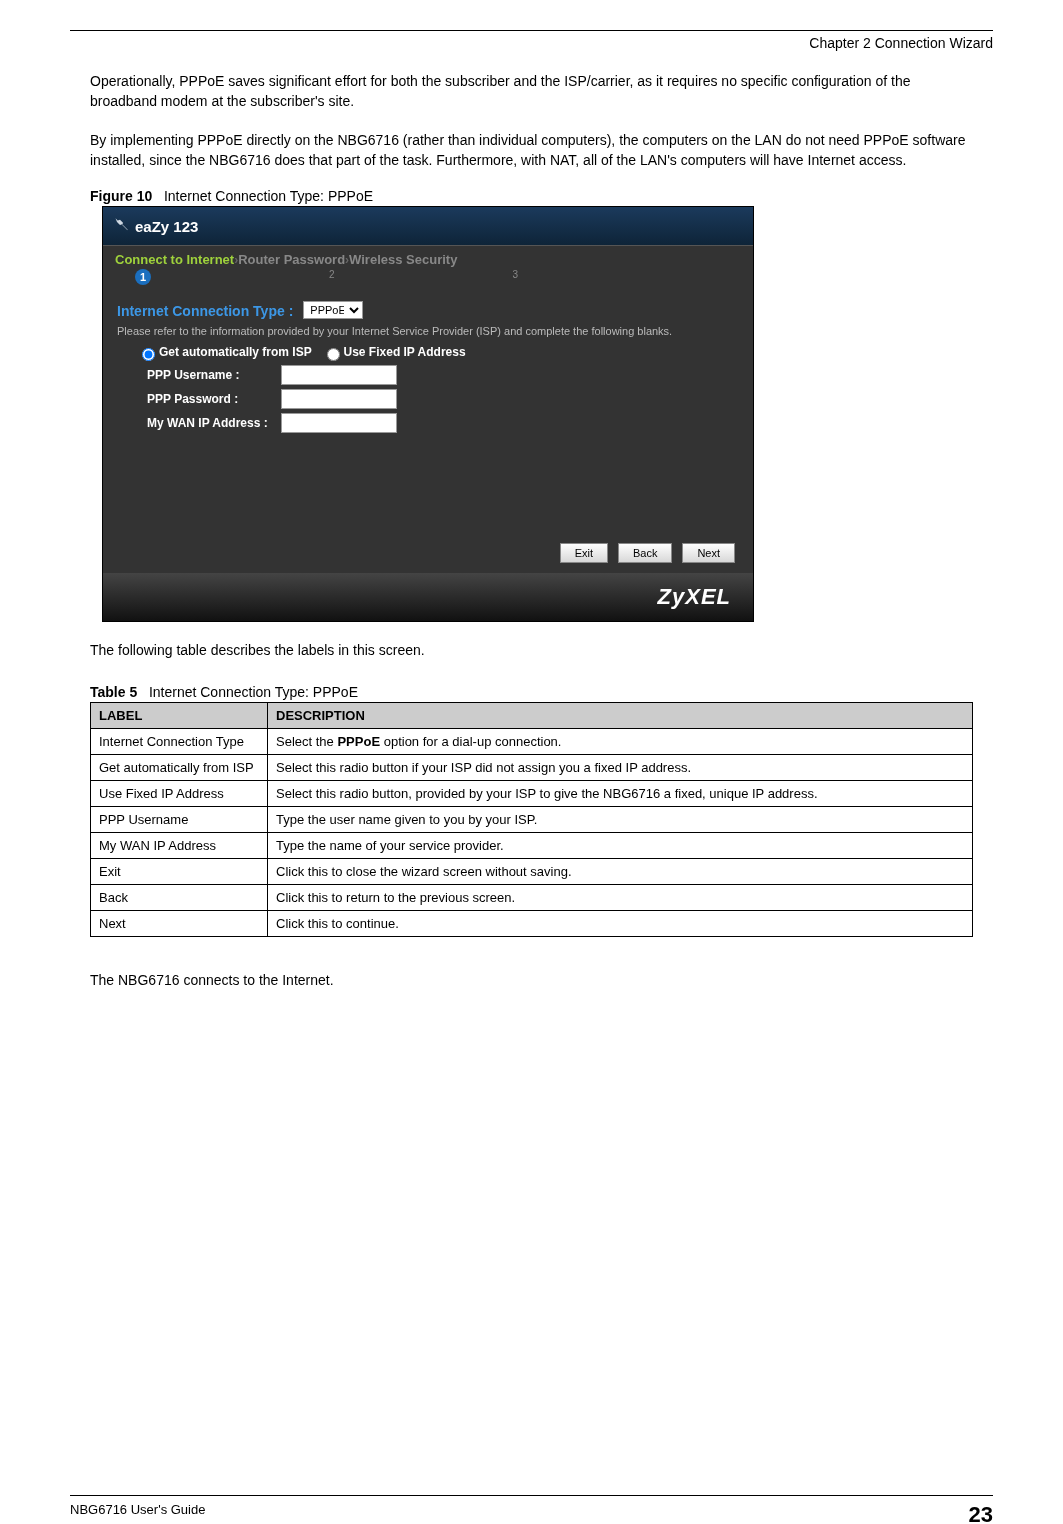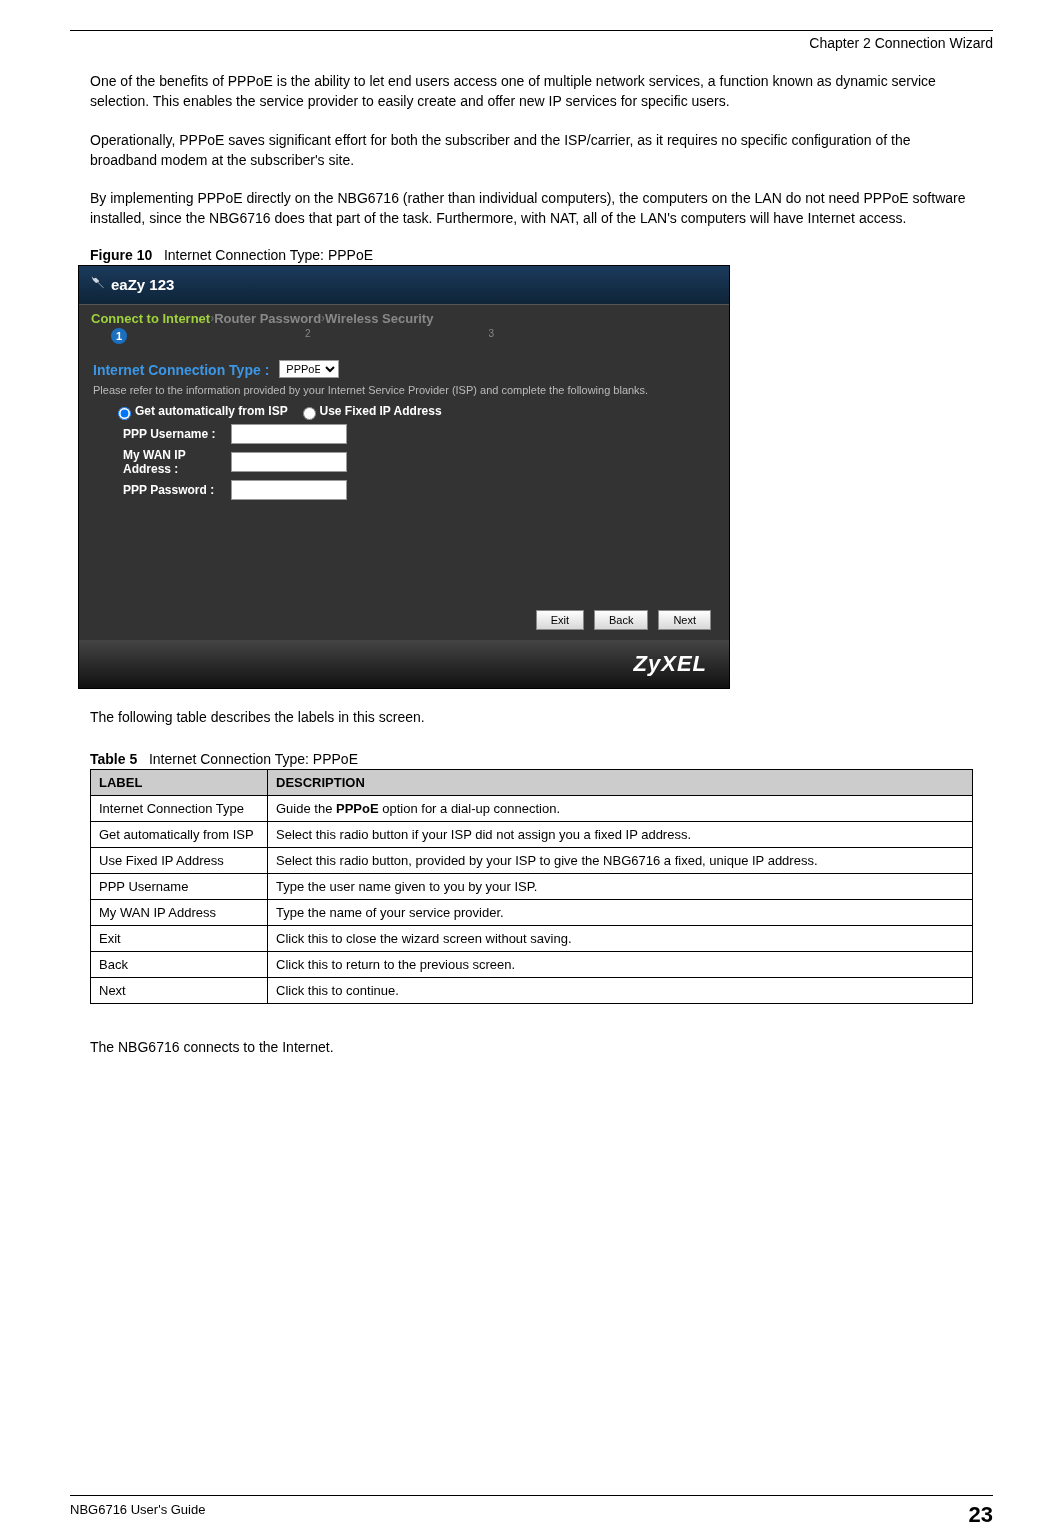--- a/index.html
+++ b/index.html
@@ -34,21 +34,21 @@
   }
   .figure-caption {
     padding: 0 20px;
     font-size: 14px;
     margin-bottom: 2px;
   }
   .figure-caption b { font-weight: bold; }
 
   
   .figure-ui {
-    margin: 0 20px 18px 8px;
+    margin: 0 20px 18px 32px;
     width: 650px;
     border: 1.5px solid #000;
     background: #0c4a6e;
     font-family: Arial, sans-serif;
   }
   .fui-titlebar {
     background: linear-gradient(#1b3a5c,#0e2438);
     color: #fff;
     display: flex;
     align-items: center;
@@ -96,21 +96,21 @@
     color: #3c97e6; font-weight: bold; font-size: 14px; margin-right: 10px;
   }
   .fui-select {
     background: #fff; color: #000; font-size: 11px; padding: 1px 2px;
     border: 1px solid #999; width: 60px;
   }
   .fui-hint { font-size: 11px; color: #bbb; margin: 6px 0 8px 0; }
   .fui-radio-row { padding-left: 20px; font-size: 12px; color: #fff; font-weight: bold; }
   .fui-radio-row input { vertical-align: middle; margin-right: 4px; }
   .fui-form-row { display: flex; align-items: center; padding-left: 30px; margin: 4px 0; }
-  .fui-form-row .lab { width: 108px; color: #fff; font-size: 12px; font-weight: bold; }
+  .fui-form-row .lab { width: 134px; color: #fff; font-size: 12px; font-weight: bold; }
   .fui-form-row input[type=text] {
     width: 110px; height: 16px; background: #fff; border: 1px solid #999; font-size: 11px;
   }
   .fui-spacer { height: 90px; }
   .fui-buttons {
     background: #333;
     padding: 6px 18px 10px 0;
     text-align: right;
   }
   .fui-buttons button {
@@ -174,21 +174,20 @@
   .footer .pn { font-size: 22px; font-weight: bold; }
 </style>
 </head>
 <body>
 
 <div class="page">
   <div class="top-rule"></div>
   <div class="header-right">Chapter 2 Connection Wizard</div>
 
   <div class="body-text">
-    <p>One of the benefits of PPPoE is the ability to let end users access one of multiple network services, a function known as dynamic service selection. This enables the service provider to easily create and offer new IP services for specific users.</p>
     <p>Operationally, PPPoE saves significant effort for both the subscriber and the ISP/carrier, as it requires no specific configuration of the broadband modem at the subscriber's site.</p>
     <p>By implementing PPPoE directly on the NBG6716 (rather than individual computers), the computers on the LAN do not need PPPoE software installed, since the NBG6716 does that part of the task. Furthermore, with NAT, all of the LAN's computers will have Internet access.</p>
   </div>
 
   <div class="figure-caption">
     <b>Figure 10</b>&nbsp;&nbsp;
     <span>Internet Connection Type: PPPoE</span>
   </div>
 
   <div class="figure-ui">
@@ -223,25 +222,25 @@
       <div class="fui-radio-row">
         <label><input type="radio" name="ipm" checked="" style=""><span>Get automatically from ISP</span></label>
         &nbsp;
         <label><input type="radio" name="ipm" style=""><span>Use Fixed IP Address</span></label>
       </div>
       <div class="fui-form-row">
         <span class="lab">PPP Username :</span>
         <input type="text" style="">
       </div>
       <div class="fui-form-row">
+        <span class="lab">PPP Password :</span>
+        <input type="text" style="">
+      </div>
+      <div class="fui-form-row">
         <span class="lab">My WAN IP Address :</span>
-        <input type="text" style="">
-      </div>
-      <div class="fui-form-row">
-        <span class="lab">PPP Password :</span>
         <input type="text" style="">
       </div>
       <div class="fui-spacer"></div>
     </div>
     <div class="fui-buttons">
       <button>Exit</button>
       <button>Back</button>
       <button>Next</button>
     </div>
     <div class="fui-brand">ZyXEL</div>
@@ -259,21 +258,21 @@
   <table class="desc-table">
     <thead>
       <tr>
         <th>LABEL</th>
         <th>DESCRIPTION</th>
       </tr>
     </thead>
     <tbody>
       <tr>
         <td>Internet Connection Type</td>
-        <td><span>Guide the </span><b>PPPoE</b><span> option for a dial-up connection.</span></td>
+        <td><span>Select the </span><b>PPPoE</b><span> option for a dial-up connection.</span></td>
       </tr>
       <tr>
           <td>Get automatically from ISP</td>
           <td>Select this radio button if your ISP did not assign you a fixed IP address.</td>
         </tr>
       <tr>
           <td>Use Fixed IP Address</td>
           <td>Select this radio button, provided by your ISP to give the NBG6716 a fixed, unique IP address.</td>
         </tr>
       <tr>

